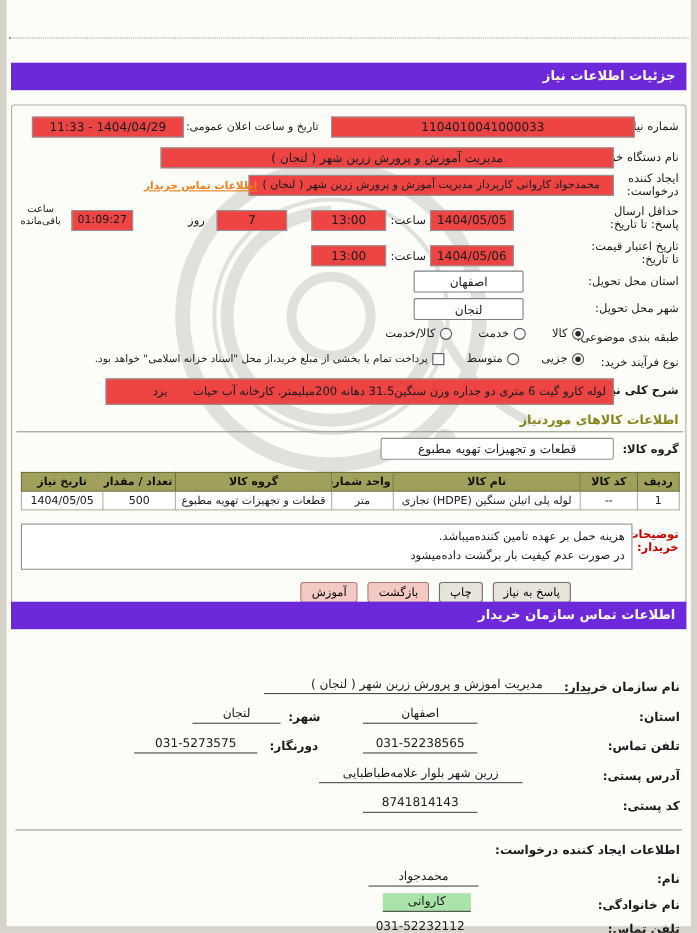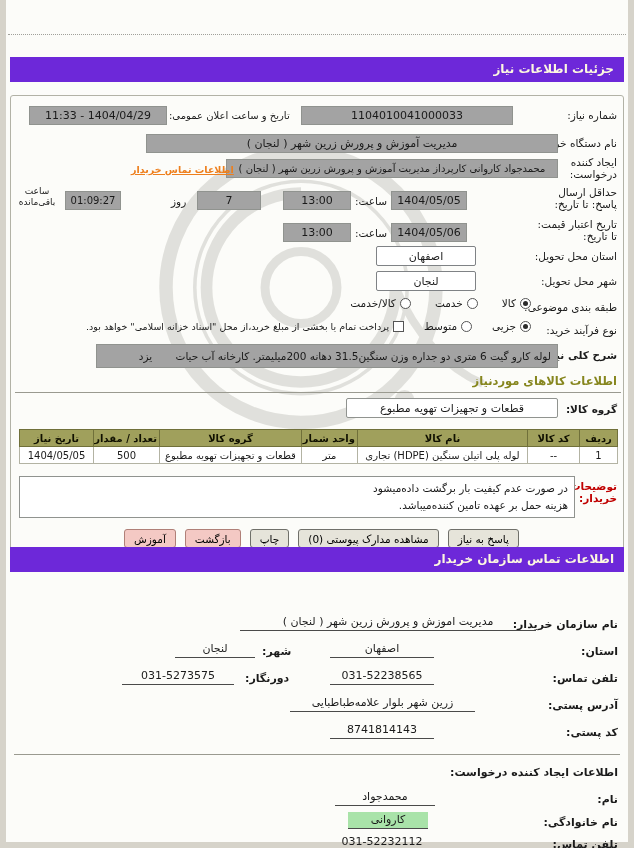--- a/index.html
+++ b/index.html
@@ -20,21 +20,21 @@
     background:#6d28d9; color:#fcf7e0; font-weight:bold; font-size:12px;
     line-height:25px; padding-right:10px; z-index:2;
   }
   .panel {
     position:absolute; left:10px; top:95px; width:614px; height:460px;
     border:1px solid #b2b2a6; border-radius:3px; z-index:2;
   }
   .lbl { position:absolute; font-size:10.5px; white-space:nowrap; text-align:right; }
   .lbl.wrap { white-space:normal; }
   .fld {
-    position:absolute; background:#a3a3a3; border:1px solid #90938f; height:19px;
+    position:absolute; background:#ef4444; border:1px solid #90938f; height:19px;
     display:flex; align-items:center; justify-content:center;
     font-size:11px; overflow:hidden; white-space:nowrap;
   }
   .box {
     position:absolute; background:#fff; border:1px solid #7f8285; border-radius:2px; height:20px;
     display:flex; align-items:center; justify-content:center; font-size:11px;
   }
   .link { position:absolute; color:#ee7f1d; text-decoration:underline; font-size:9.5px; font-weight:bold; white-space:nowrap; cursor:pointer; }
   .opts { position:absolute; display:flex; gap:24px; align-items:center; }
   .opt { display:flex; align-items:center; gap:4px; font-size:10.5px; white-space:nowrap; cursor:pointer; }
@@ -91,21 +91,21 @@
     </g>
   </svg>
 
   <div class="dotted"></div>
 
   <div class="bar" style="top:57px;">جزئیات اطلاعات نیاز</div>
 
   <div class="panel">
 
     <div class="lbl" style="right:6px; top:13px;">شماره نیاز:</div>
-    <div class="fld" style="left:290px; top:10px; width:212px;">1104010041000033</div>
+    <div class="fld" style="left:290px; top:10px; width:276px;">1104010041000033</div>
     <div class="lbl" style="left:158px; top:14px; font-size:10px;">تاریخ و ساعت اعلان عمومی:</div>
     <div class="fld" style="left:18px; top:10px; width:138px;">1404/04/29 - 11:33</div>
 
     <div class="lbl" style="right:6px; top:41px;">نام دستگاه خریدار:</div>
     <div class="fld" style="left:135px; top:38px; width:412px;">مدیریت آموزش و پرورش زرین شهر ( لنجان )</div>
 
     <div class="lbl wrap" style="right:6px; top:60px; width:74px;">ایجاد کننده درخواست:</div>
     <div class="fld" style="left:215px; top:63px; width:332px; font-size:10px;">محمدجواد کاروانی کارپرداز مدیریت آموزش و پرورش زرین شهر ( لنجان )</div>
     <a class="link" style="left:120px; top:68px;">اطلاعات تماس خریدار</a>
 
@@ -199,27 +199,26 @@
           <td>متر</td>
           <td>قطعات و تجهیزات تهویه مطبوع</td>
           <td>500</td>
           <td>1404/05/05</td>
         </tr>
       </tbody>
     </table>
 
     <div class="lbl wrap red" style="right:6px; top:384px; width:60px;text-align:right;">توضیحات خریدار:</div>
     <div class="notes-box">
+      <div>هزینه حمل بر عهده تامین کننده‌میباشد.</div>
       <div>در صورت عدم کیفیت بار برگشت داده‌میشود</div>
-      <div>هزینه حمل بر عهده تامین کننده‌میباشد.</div>
     </div>
 
     <div class="btn-row">
       <button class="btn">پاسخ به نیاز</button>
-      <button class="btn">مشاهده مدارک پیوستی (0)</button>
       <button class="btn">چاپ</button>
       <button class="btn pink">بازگشت</button>
       <button class="btn pink">آموزش</button>
     </div>
   </div>
 
   <div class="bar" style="top:547px;">اطلاعات تماس سازمان خریدار</div>
 
   <div class="clbl" style="right:16px; top:618px;">نام سازمان خریدار:</div>
   <div class="cval" style="left:240px; top:614px; width:296px;">مدیریت اموزش و پرورش زرین شهر ( لنجان )</div>

